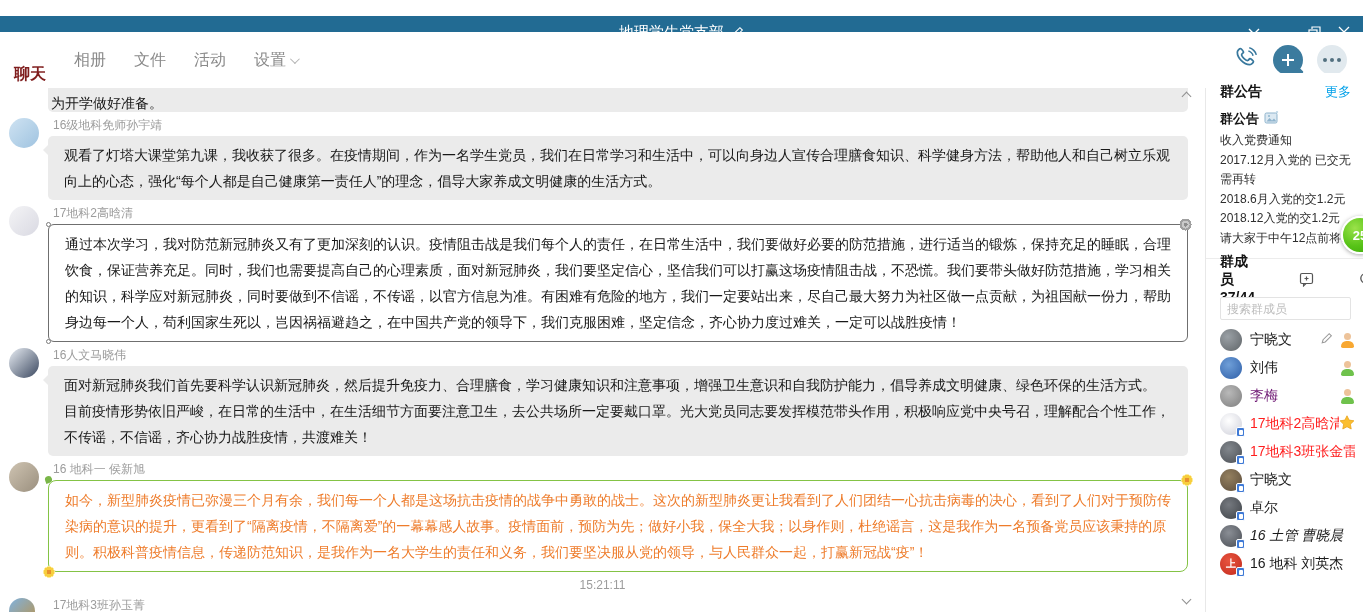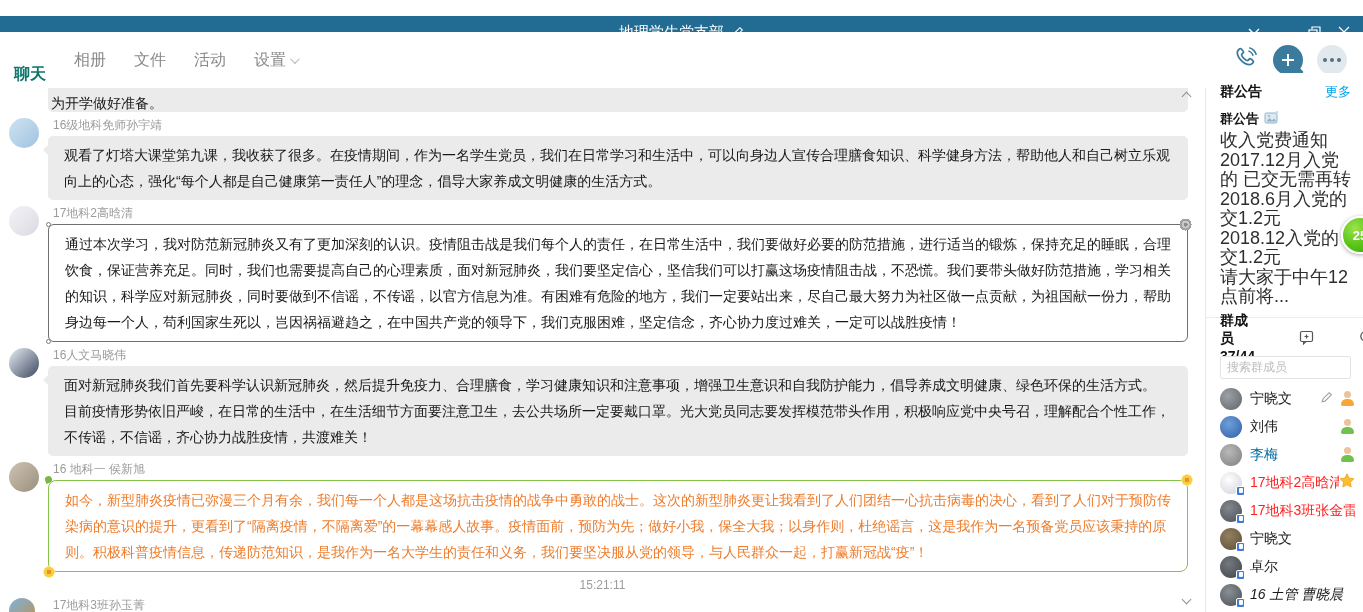--- a/index.html
+++ b/index.html
@@ -19,21 +19,21 @@
       linear-gradient(#0b141e,#101b28); }
   .corner-text { position:absolute; left:55px; top:8px; color:rgba(235,240,245,.75); font-size:13px; }
   .win-controls { position:absolute; right:4px; top:0; height:32px; display:flex; align-items:center; }
   .win-btn { width:30px; height:32px; display:flex; align-items:center; justify-content:center; }
   .win-btn svg { display:block; }
 
   
   .toolbar { position:absolute; left:0; top:32px; width:1363px; height:56px; background:#fff; }
   .tabs { position:absolute; left:14px; top:0; height:56px; display:flex; gap:28px; align-items:center; }
   .tab { font-size:16px; color:#8a8a8a; position:relative; height:56px; display:flex; align-items:center; gap:4px; cursor:default; }
-  .tab.active { color:#0f766e; font-weight:bold;margin-top:28px; }
+  .tab.active { color:#7f1d1d; font-weight:bold;margin-top:28px; }
   .tab.active::after { content:""; position:absolute; left:-4px; bottom:3px; width:48px; height:3px; background:#2a2a2a; }
   .tab .caret { border:solid #b4b4b4; border-width:0 1px 1px 0; padding:3px; transform:rotate(45deg) translateY(-2px); display:inline-block; }
   .tool-actions { position:absolute; right:16px; top:0; height:56px; display:flex; align-items:center; gap:14px; }
   .round-btn { width:30px; height:30px; border-radius:50%; display:flex; align-items:center; justify-content:center; position:relative; }
   .round-btn.plus { background:#3b7b9e; }
   .round-btn.plus::after { content:""; position:absolute; right:1px; bottom:-1px; width:8px; height:8px; background:#3b7b9e; transform:rotate(45deg); border-radius:1px; }
   .round-btn.more { background:#e1e9ee; }
   .dots { display:flex; gap:3px; }
   .dots i { width:4px; height:4px; border-radius:50%; background:#52707f; }
 
@@ -71,21 +71,21 @@
   .scroll-arrow.up .chev { transform:rotate(-135deg); } .scroll-arrow.down .chev { transform:rotate(45deg); }
 
   
   .sidebar { position:absolute; left:1206px; top:73px; width:157px; height:524px; background:#fff; }
   .ann { padding:8px 8px 10px 14px; border-bottom:1px solid #ececec; }
   .ann-head { display:flex; align-items:center; justify-content:space-between; height:22px; }
   .ann-title { font-size:14px; font-weight:bold; color:#141414; }
   .ann-more { font-size:13px; color:#00a0e9; padding-right:4px; }
   .ann-sub { display:flex; align-items:center; gap:5px; margin-top:7px; height:18px; }
   .ann-sub b { font-size:13px; color:#141414; }
-  .ann-body { margin-top:3px; font-size:18px; color:#2e2e2e; line-height:19.5px; width:134px; }
+  .ann-body { margin-top:3px; font-size:12px; color:#2e2e2e; line-height:19.5px; width:134px; }
 
   .mem-head { display:flex; align-items:center; padding:10px 4px 0 14px; height:30px;gap:36px; }
   .mem-title { font-size:14px; font-weight:bold; color:#141414; flex:1; }
   .mem-head .hicon { margin-left:8px; display:flex; }
   .mem-search { margin:8px 12px 0 14px; }
   .mem-search input { width:131px; height:23px; border:1px solid #e3e3e3; border-radius:2px;
     font-size:12px; color:#444; padding:0 6px; outline:none; }
   .mem-search input::placeholder { color:#bdbdbd; }
   .mlist { margin-top:6px; }
   .mrow { display:flex; align-items:center; height:28px; padding:0 8px 0 14px; }
@@ -318,21 +318,21 @@
       <span class="mbadges">
           <span class="person admin">
             <i class="head"></i>
             <i class="pbody"></i>
           </span>
         </span>
     </div>
 
     <div class="mrow">
       <span class="mav" style="background: radial-gradient(circle at 40% 35%, rgb(185, 185, 185), rgb(126, 126, 126));"></span>
-      <span class="mname" style="color: #0369a1;">李梅</span>
+      <span class="mname" style="color: #701a75;">李梅</span>
       <span class="mbadges">
           <span class="person admin">
             <i class="head"></i>
             <i class="pbody"></i>
           </span>
         </span>
     </div>
 
     <div class="mrow">
       <span class="mav" style="background: radial-gradient(circle at 40% 35%, rgb(255, 255, 255), rgb(207, 208, 218));">

